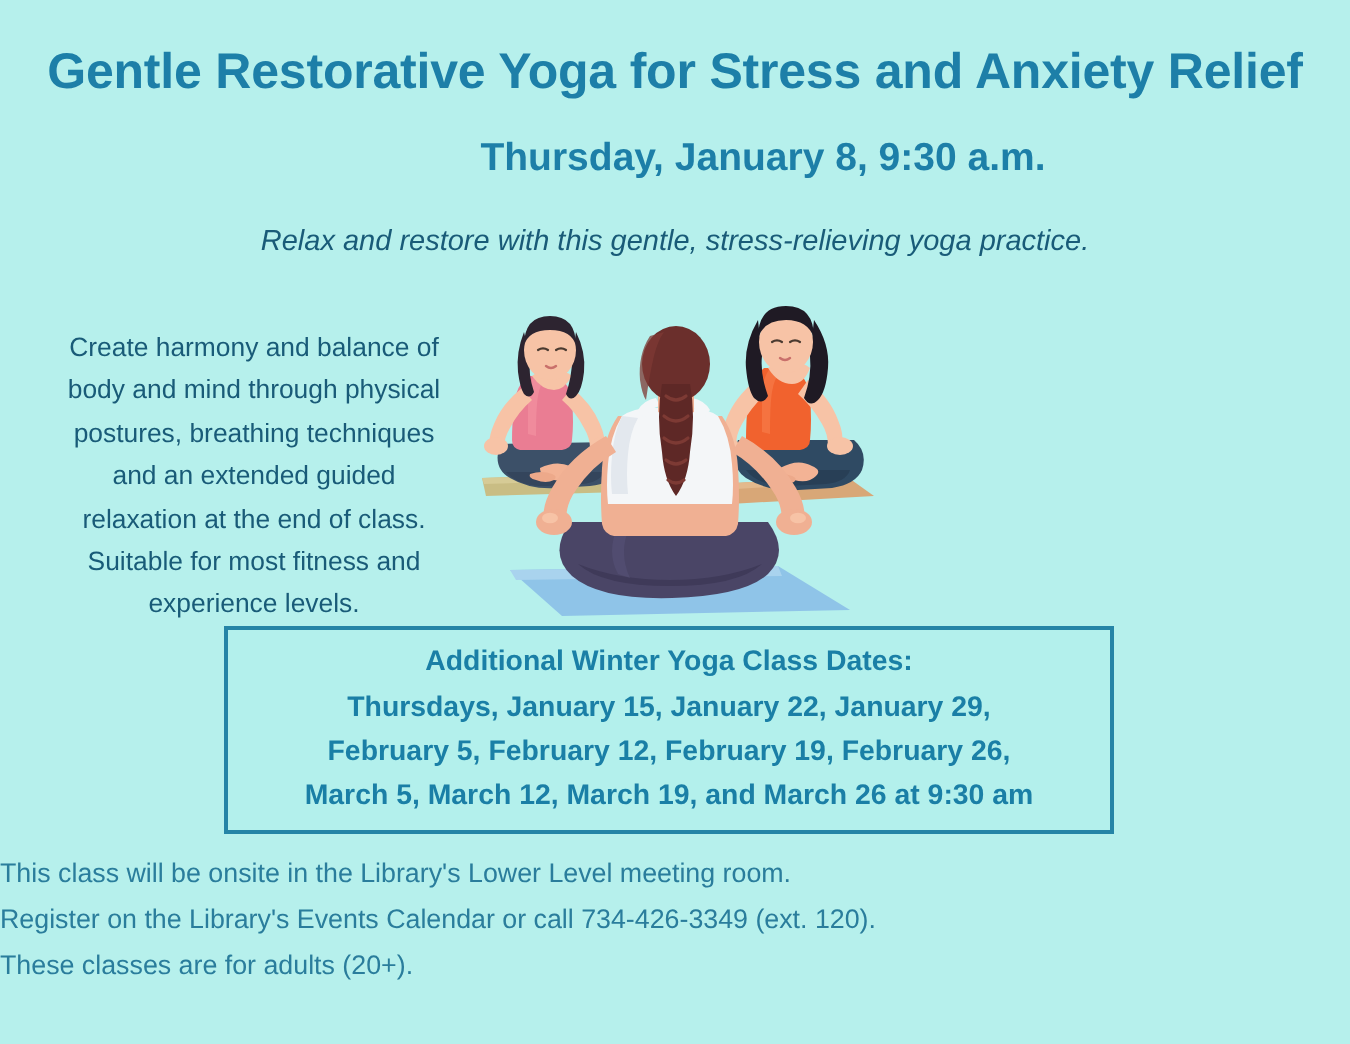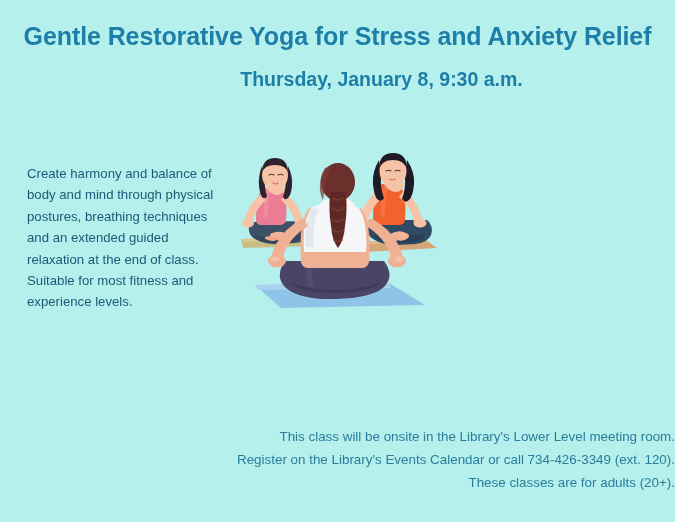--- a/index.html
+++ b/index.html
@@ -57,20 +57,21 @@
     font-style: italic;
     font-weight: 500;
   }
 
   
   .col {
     position: absolute;
     color: #195b78;
     font-size: 13.2px;
     line-height: 1.62;
+    text-align: center;
   }
   .col-left {
     left: 27px;
     top: 163px;
     width: 200px;
   }
   .col-right {
     left: 485px;
     top: 159px;
     width: 172px;
@@ -116,38 +117,39 @@
     text-align: center;
     white-space: nowrap;
   }
 
   
   .footer {
     position: absolute;
     left: 0;
     top: 425px;
     width: 675px;
-    text-align: right;
+    text-align: left;
   }
   .footer .fline {
     color: #2a7d9c;
     font-size: 13.4px;
     line-height: 1.72;
   }
   .footer .fline.underlined {
     text-decoration: underline;
   }
 </style>
 </head>
 <body>
 
 <div class="flyer">
 
   <div class="title">Gentle Restorative Yoga for Stress and Anxiety Relief</div>
   <div class="subtitle">Thursday, January 8, 9:30 a.m.</div>
+  <div class="tagline">Relax and restore with this gentle, stress-relieving yoga practice.</div>
 
   <div class="col col-left">
     <p>Create harmony and balance of body and mind through physical postures, breathing techniques and an extended guided relaxation at the end of class. Suitable for most fitness and experience levels.</p>
   </div>
 
 
   <div class="illustration">
     <svg viewBox="0 0 205 172" xmlns="http://www.w3.org/2000/svg" aria-hidden="true">
 
       <g>
@@ -246,20 +248,26 @@
         <ellipse cx="101" cy="40" rx="17" ry="19" fill="#6b2f2c"></ellipse>
 
         <path d="M94 50 q-3 16 0 34 q1 14 7 22 q6 -8 7 -22 q3 -18 0 -34 z" fill="#5e2826"></path>
         <path d="M96 56 q5 4 10 0 M95 66 q6 5 12 0 M95 77 q6 5 12 0 M96 88 q5 4 10 0 M97 98 q4 3 8 0" stroke="#7d3a34" stroke-width="1.6" fill="none" stroke-linecap="round"></path>
 
         <path d="M88 26 q-6 9 -5 22 q1 7 3 10 q2 -14 4 -22 q2 -8 5 -12z" fill="#7d3a34" opacity="0.75"></path>
       </g>
     </svg>
   </div>
 
+  <div class="dates-box">
+    <div class="line">Additional Winter Yoga Class Dates:</div>
+    <div class="line">Thursdays, January 15, January 22, January 29,</div>
+    <div class="line">February 5, February 12, February 19, February 26,</div>
+    <div class="line">March 5, March 12, March 19, and March 26 at 9:30 am</div>
+  </div>
 
   <div class="footer">
     <div class="fline">This class will be onsite in the Library's Lower Level meeting room.</div>
     <div class="fline">Register on the Library's Events Calendar or call 734-426-3349 (ext. 120).</div>
     <div class="fline">These classes are for adults (20+).</div>
   </div>
 
 </div>
 
 </body></html>

